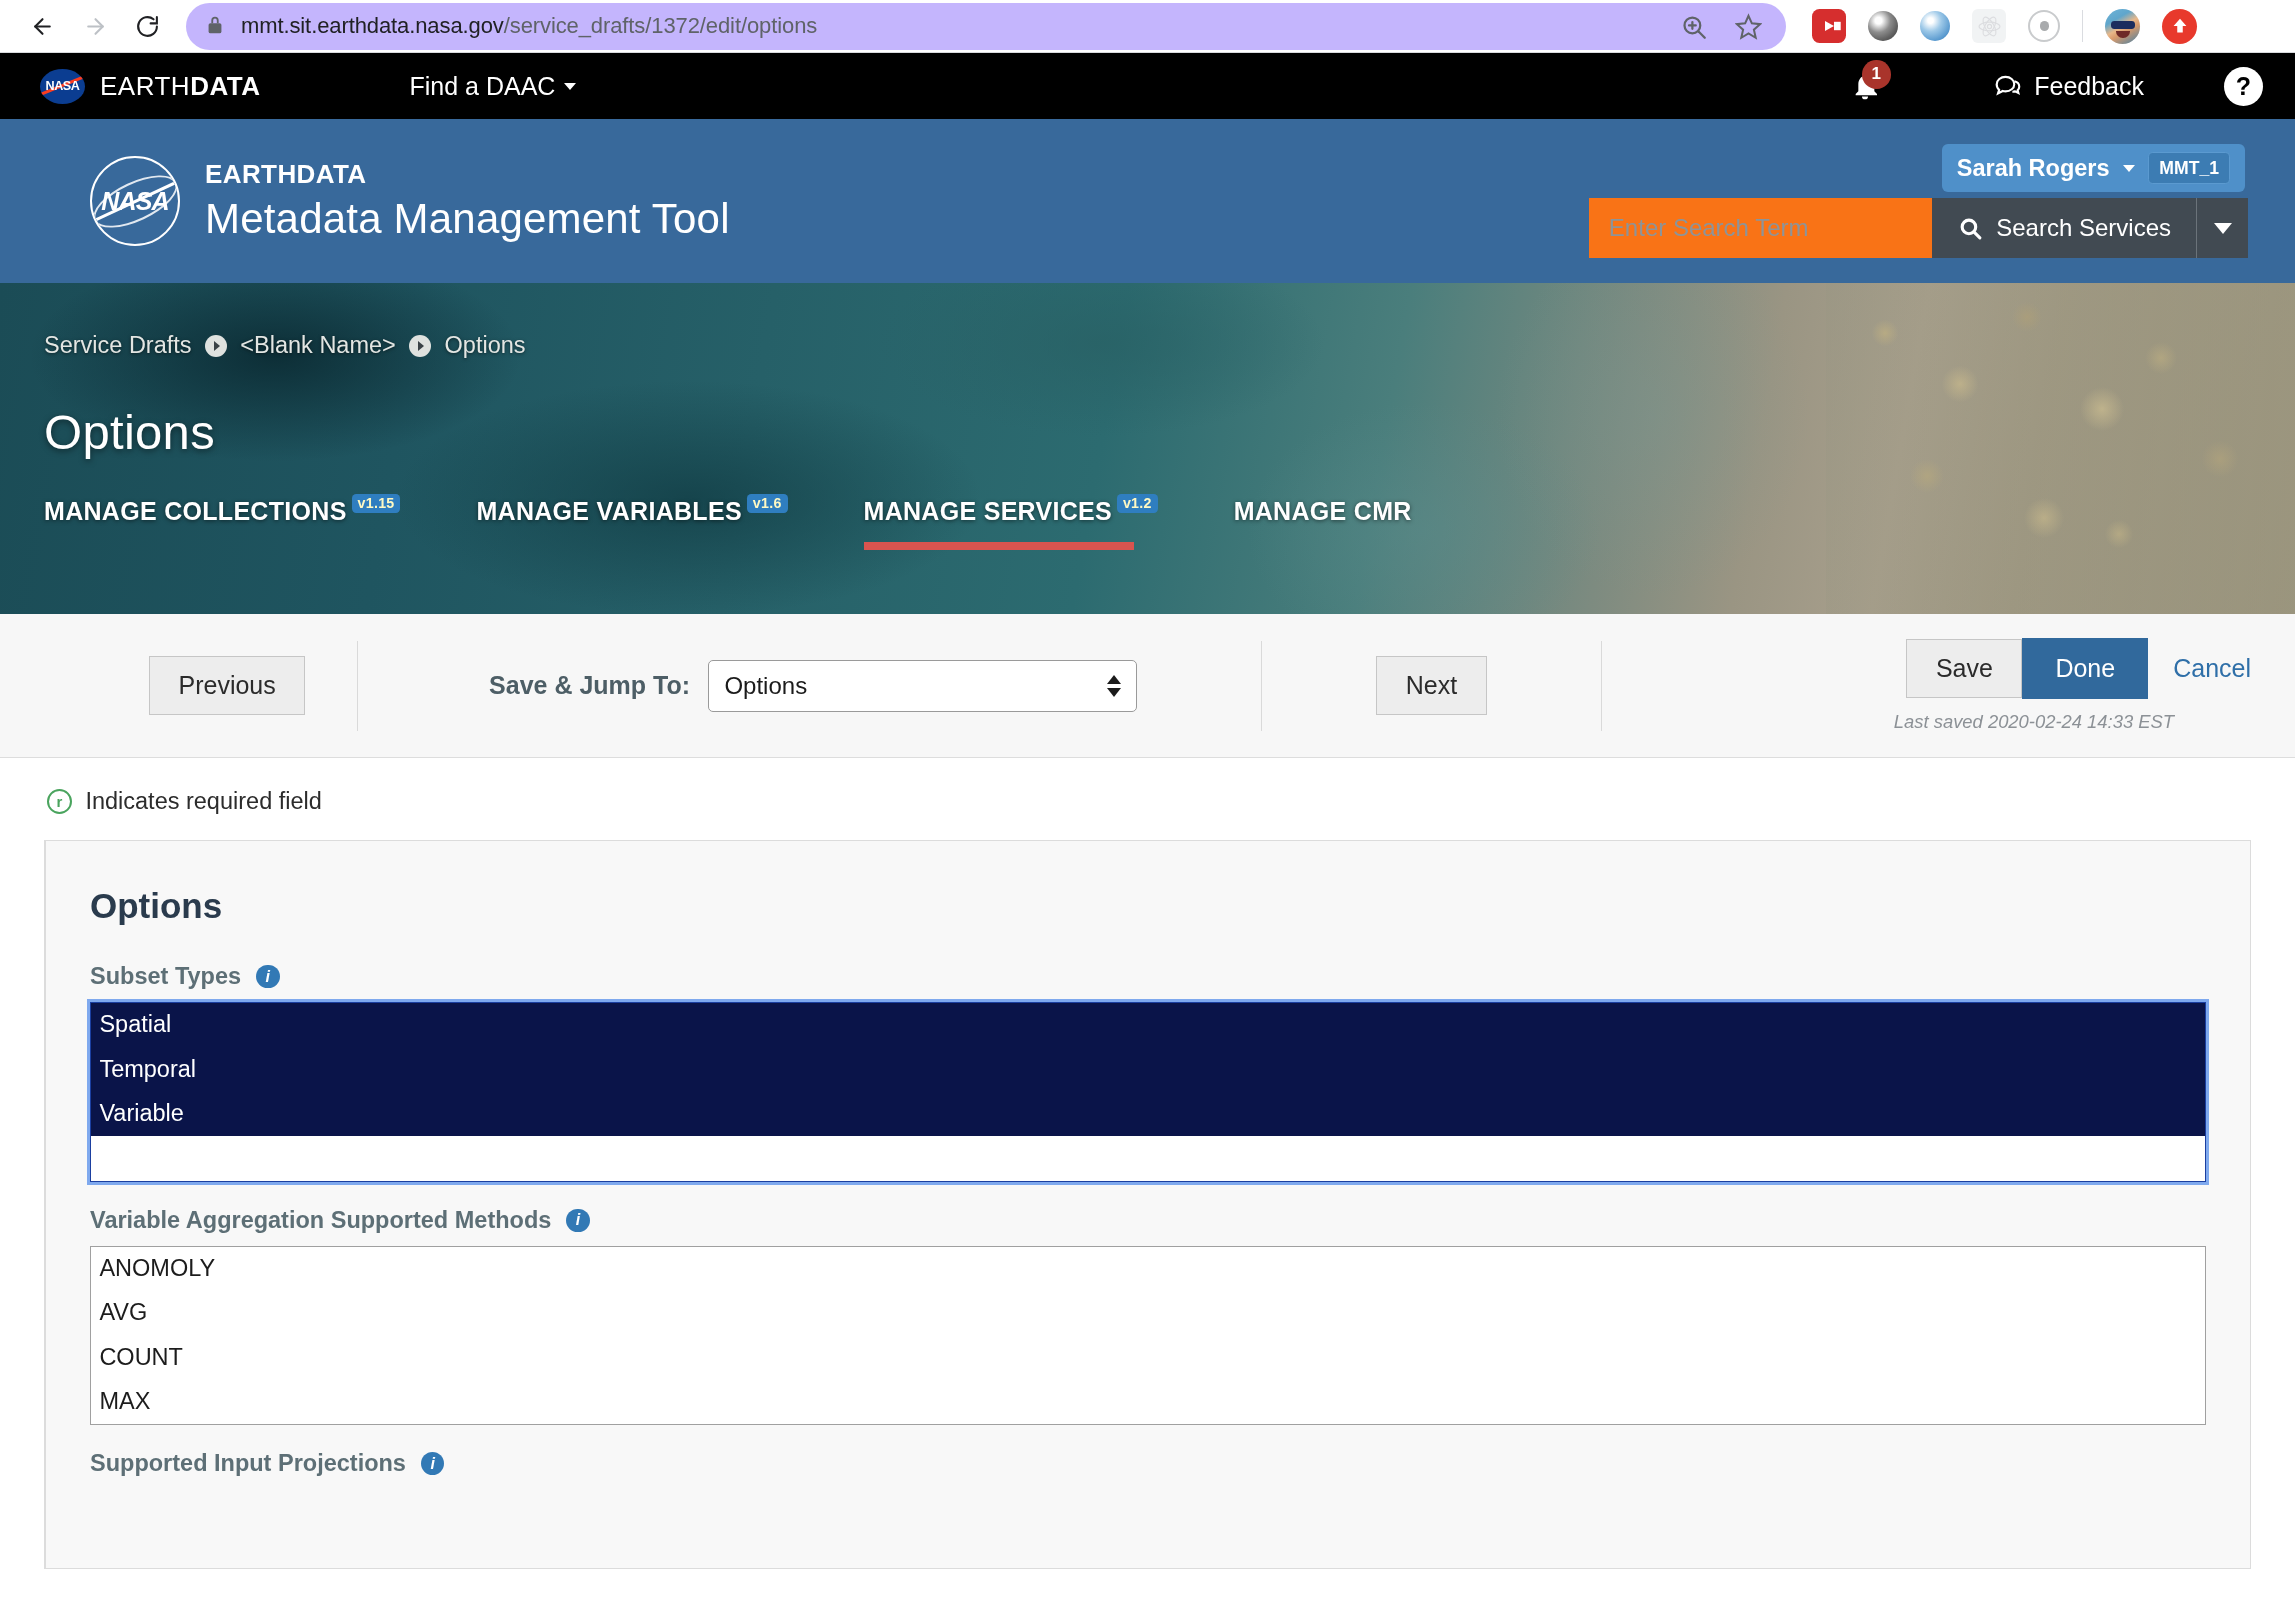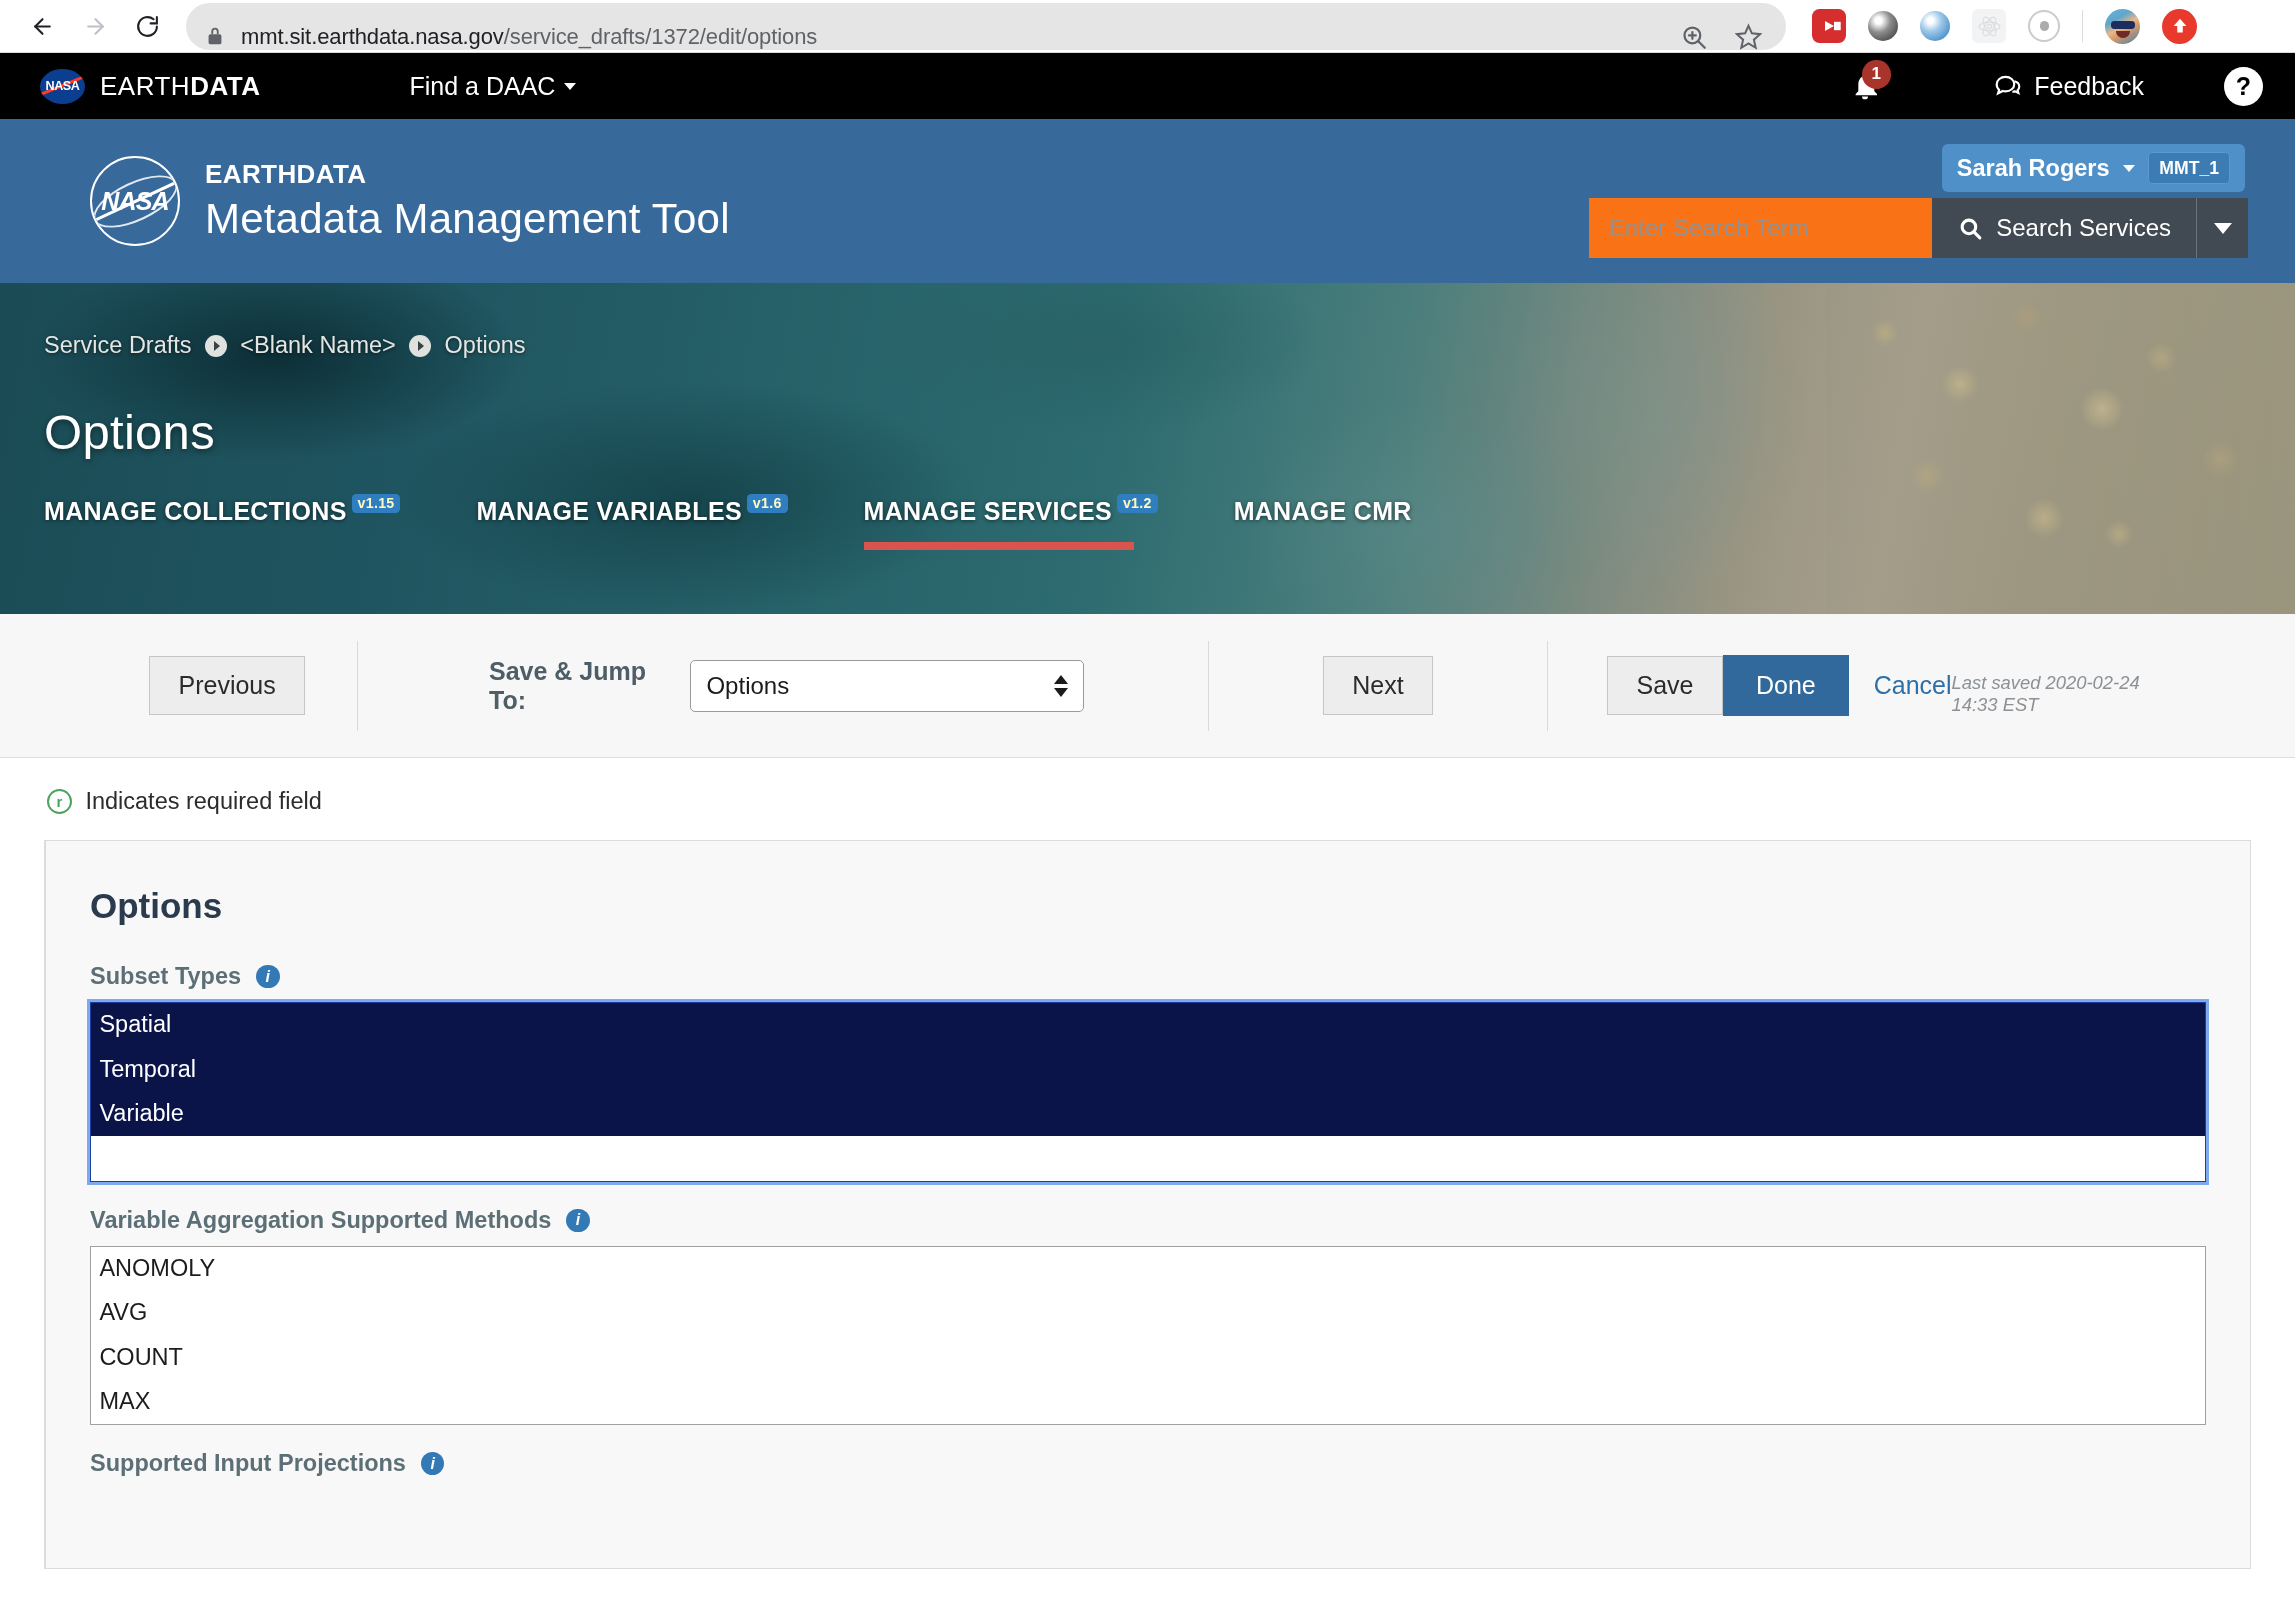--- a/index.html
+++ b/index.html
@@ -28,24 +28,24 @@
     flex-shrink: 0;
   }
   .nav-btn.disabled { color: #bdc1c6; }
   .nav-btn svg { width: 25px; height: 25px; }
 
   .omnibox {
     flex: 1;
     height: 47px;
     margin-left: 10px;
     margin-right: 8.4px;
-    background: #e5e5e5;
+    background: #c4b5fd;
     border-radius: 23.5px;
     display: flex;
-    align-items: flex-end;
+    align-items: center;
     padding: 0 18.4px;
     max-width: 1600px;
     position: relative;
   }
   .lock-icon { width: 22px; height: 25px; margin-right: 15px; flex-shrink: 0; }
   .url-text {
     font-size: 22px;
     color: #202124;
     white-space: nowrap;
     letter-spacing: -0.1px;
@@ -340,21 +340,21 @@
     position:absolute; right: 15px; top: 50%; transform: translateY(-50%);
     display:flex; flex-direction:column; gap:4.2px;
   }
   .spin-up, .spin-dn { width:0;height:0;border-left:7.5px solid transparent;border-right:7.5px solid transparent; }
   .spin-up { border-bottom: 9.2px solid #1b1b1b; }
   .spin-dn { border-top: 9.2px solid #1b1b1b; }
 
   .tb-next { padding: 0 114px 0 114px; }
   .tb-right {
     margin-left: auto;
-    display: flex; flex-direction: row; align-items: flex-end;
+    display: flex; flex-direction: column; align-items: flex-end;
     padding-left: 59px; padding-right: 0;
   }
   .tb-right-row { display: flex; align-items: center; gap: 0; }
   .btn-save { margin-right: 0; }
   .btn-done {
     background: #31699c; color: #ffffff; border: 0.8px solid #31699c;
     padding: 15px 32px; font-size: 25px;
   }
   .btn-cancel {
     color: #2f6fa8; font-size: 25px; padding-left: 25px; background:none;border:none;

